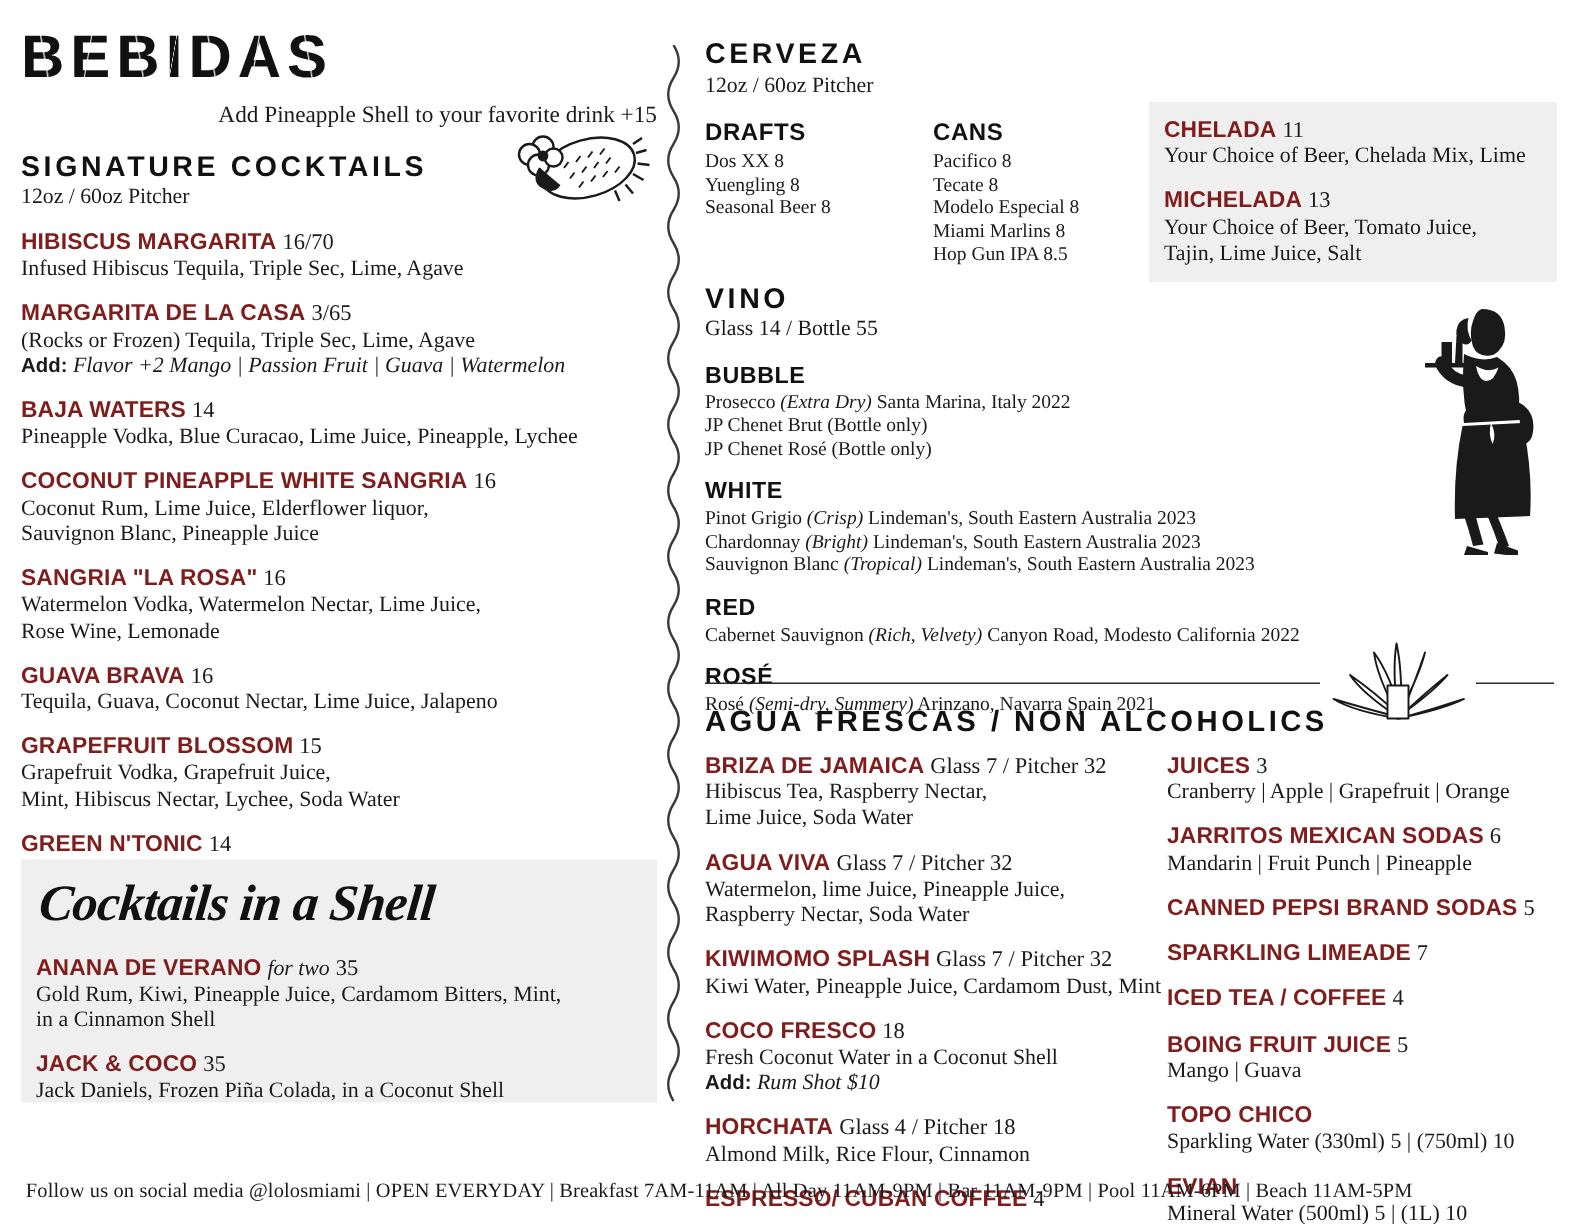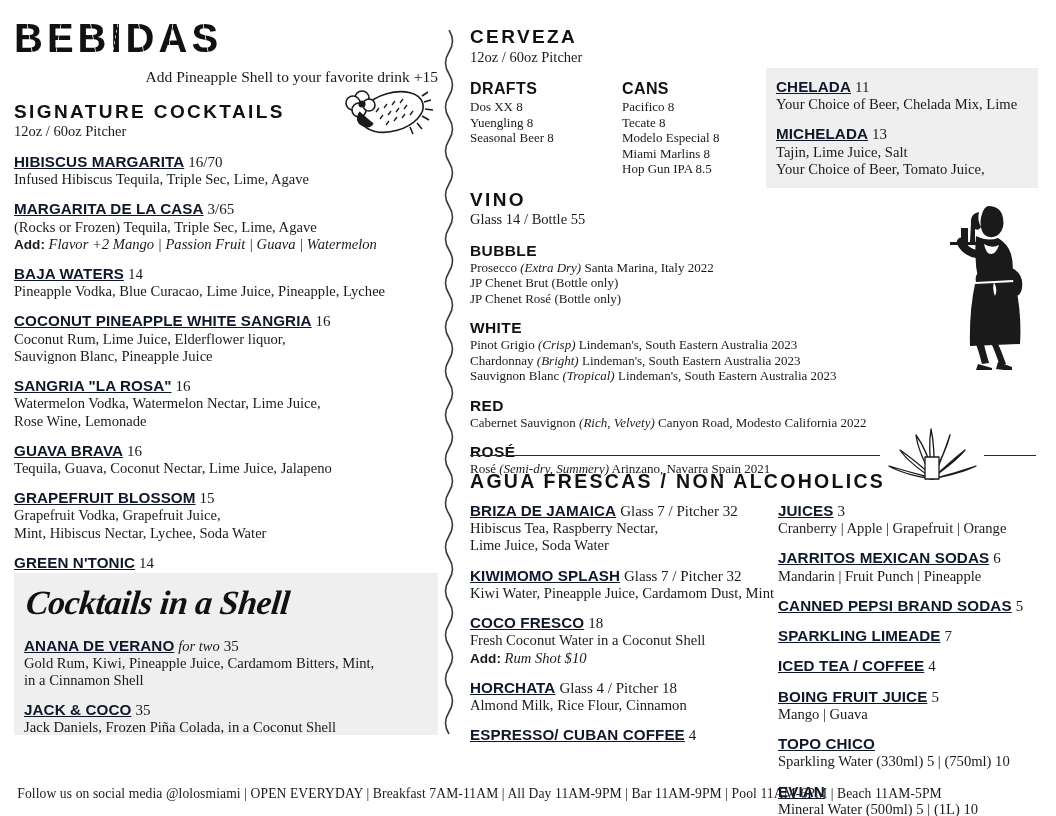--- a/index.html
+++ b/index.html
@@ -93,24 +93,23 @@
     line-height: 1.2;
   }
 
   
   .item { margin-top: 12px; }
   .item-name {
     font-family: "Liberation Sans", sans-serif;
     font-weight: 700;
     font-size: 15.2px;
     letter-spacing: 0.1px;
-    color: #0f172a;
+    color: #7f1d1d;
     line-height: 1.2;
     display: inline;
-    text-decoration: underline;
   }
   .item-price {
     font-family: "Liberation Serif", serif;
     font-weight: 400;
     font-size: 15px;
     letter-spacing: 0;
   }
   .item-qual {
     font-family: "Liberation Serif", serif;
     font-style: italic;
@@ -441,22 +440,22 @@
   </div>
 
   <div class="chelada-box"></div>
   <div class="chelada-inner">
     <div class="item">
       <div><span class="item-name">CHELADA</span> <span class="item-price">11</span></div>
       <p class="item-desc">Your Choice of Beer, Chelada Mix, Lime</p>
     </div>
     <div class="item">
       <div><span class="item-name">MICHELADA</span> <span class="item-price">13</span></div>
+      <p class="item-desc">Your Choice of Beer, Tomato Juice,</p>
       <p class="item-desc">Tajin, Lime Juice, Salt</p>
-      <p class="item-desc">Your Choice of Beer, Tomato Juice,</p>
     </div>
   </div>
 
   <svg class="ill-waitress" viewBox="0 0 110 172">
     <g fill="#1a1a1a">
       <path d="M60 8 q13 0 15 12 q2 10 -4 16 q-3 3 -6 3 q-8 1 -11 -6 q-3 -9 0 -17 q2 -7 6 -8 z"></path>
       <path d="M51 14 q-7 1 -8 8 q-1 6 4 9 q4 2 6 -2 q-4 -7 -2 -15 z"></path>
       <path d="M48 38 q12 6 22 2 q10 6 13 16 q3 11 1 22 l-34 2 q-4 -18 -2 -42 z"></path>
       <path d="M56 46 q8 5 15 1 q-3 9 -8 9 q-5 0 -7 -10 z" fill="#fff"></path>
       <path d="M49 76 l36 -2 q2 5 0 8 l-37 2 q-1 -5 1 -8 z"></path>
@@ -494,20 +493,25 @@
 
   <div class="agua-cols">
     <div class="ac1">
 
       <div class="item">
         <div><span class="item-name">BRIZA DE JAMAICA</span> <span class="item-price">Glass 7 / Pitcher 32</span></div>
         <p class="item-desc">Hibiscus Tea, Raspberry Nectar,</p>
         <p class="item-desc">Lime Juice, Soda Water</p>
       </div>
 
+      <div class="item">
+        <div><span class="item-name">AGUA VIVA</span> <span class="item-price">Glass 7 / Pitcher 32</span></div>
+        <p class="item-desc">Watermelon, lime Juice, Pineapple Juice,</p>
+        <p class="item-desc">Raspberry Nectar, Soda Water</p>
+      </div>
 
       <div class="item">
         <div><span class="item-name">KIWIMOMO SPLASH</span> <span class="item-price">Glass 7 / Pitcher 32</span></div>
         <p class="item-desc">Kiwi Water, Pineapple Juice, Cardamom Dust, Mint</p>
       </div>
 
       <div class="item">
         <div><span class="item-name">COCO FRESCO</span> <span class="item-price">18</span></div>
         <p class="item-desc">Fresh Coconut Water in a Coconut Shell</p>
         <p class="item-add"><span class="add-label">Add:</span> <span class="ital">Rum Shot $10</span></p>

